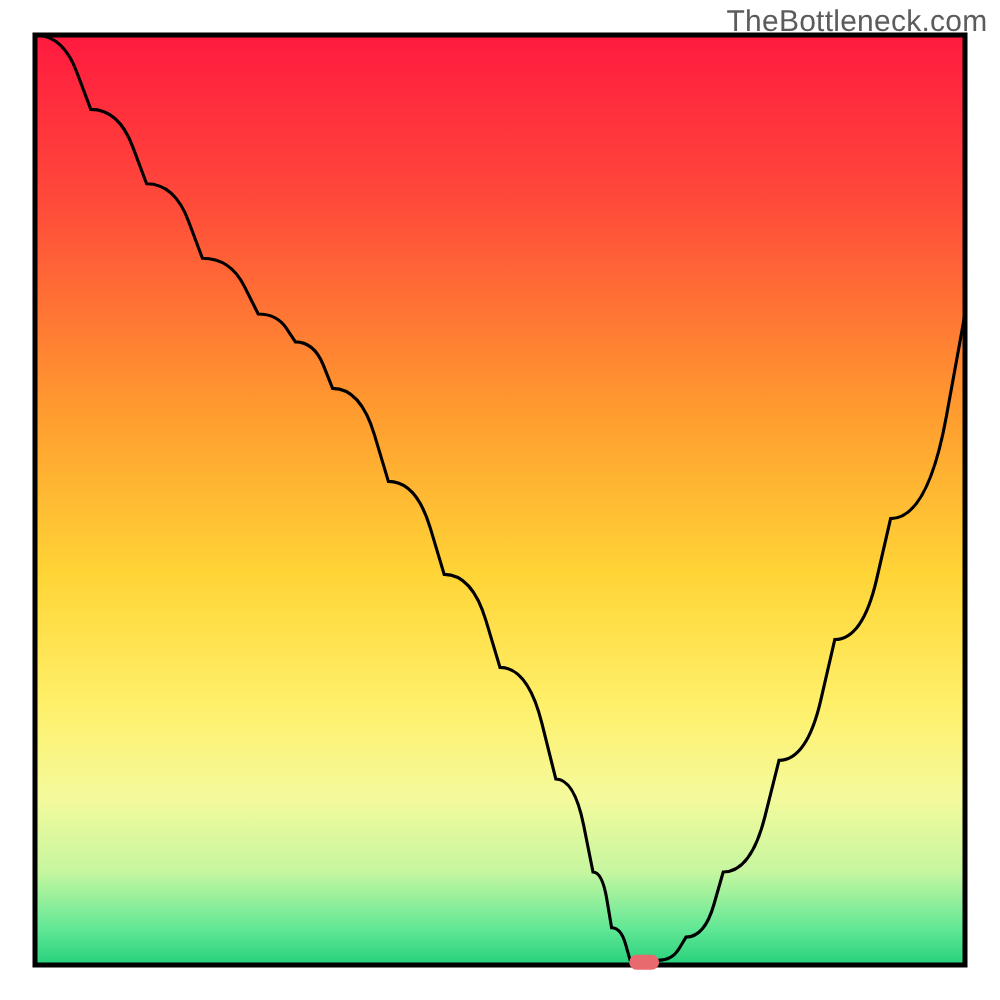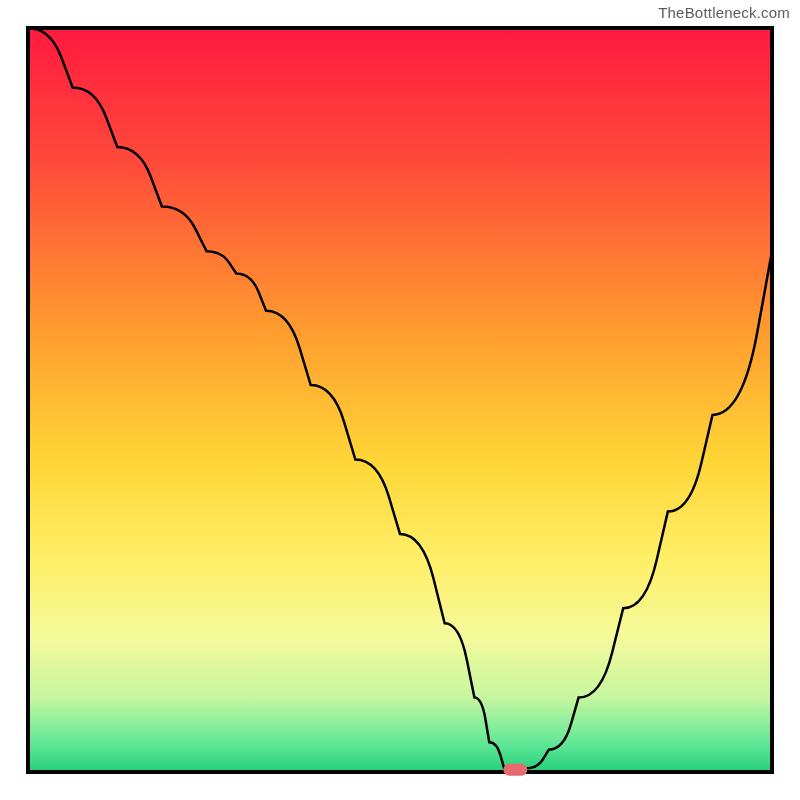--- a/index.html
+++ b/index.html
@@ -13,21 +13,21 @@
   .chart-wrap {
     position: relative;
     width: 800px;
     height: 800px;
   }
   .watermark {
     position: absolute;
     top: 4px;
     right: 10px;
     font-family: Arial, Helvetica, sans-serif;
-    font-size: 15px;
+    font-size: 24px;
     color: #5c5c5c;
     letter-spacing: 0.2px;
     z-index: 5;
     user-select: none;
   }
   svg.plot {
     position: absolute;
     left: 0;
     top: 0;
     width: 800px;

